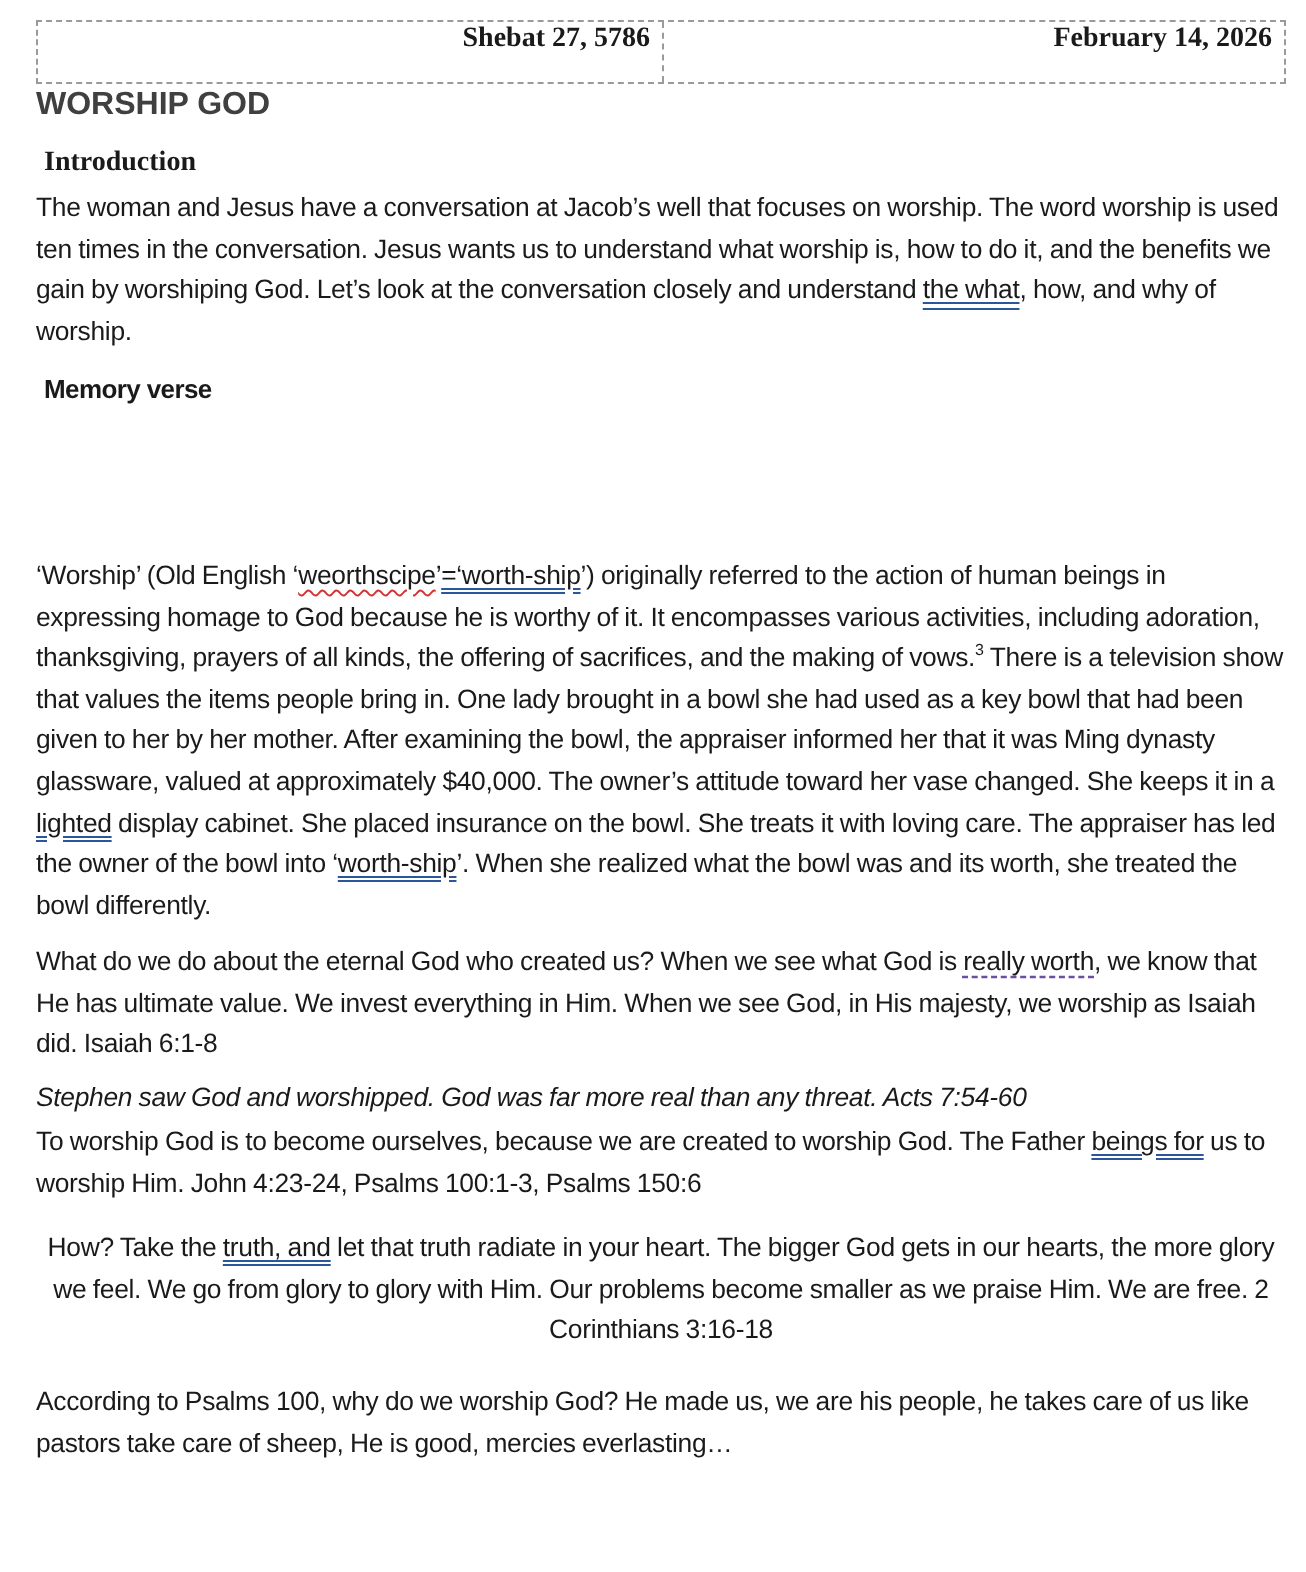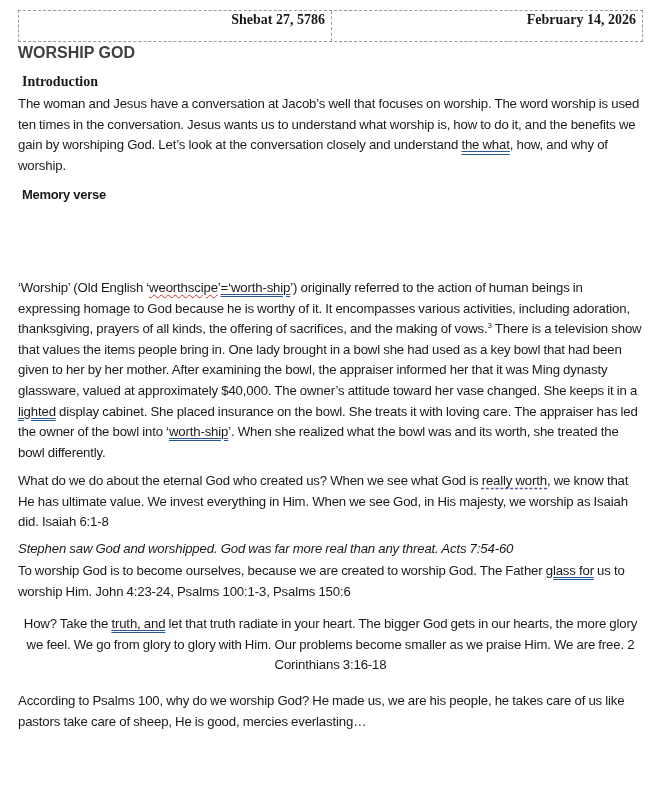--- a/index.html
+++ b/index.html
@@ -130,21 +130,21 @@
 
   <div class="section" style="top:456px;margin-top:15px;">
     <p class="para"><span>What do we do about the eternal God who created us? When we see what God is </span><span class="dotted">really worth</span><span>, we know that He has ultimate value. We invest everything in Him. When we see God, in His majesty, we worship as Isaiah did. Isaiah 6:1-8</span></p>
   </div>
 
   <div class="section" style="top:539px;font-style:italic;">
     <p class="para">Stephen saw God and worshipped. God was far more real than any threat. Acts 7:54-60</p>
   </div>
 
   <div class="section" style="top:561px;">
-    <p class="para"><span>To worship God is to become ourselves, because we are created to worship God. The Father </span><span class="dbl">glass for</span><span> us to worship Him. John 4:23-24, Psalms 100:1-3, Psalms 150:6</span></p>
+    <p class="para"><span>To worship God is to become ourselves, because we are created to worship God. The Father </span><span class="dbl">beings for</span><span> us to worship Him. John 4:23-24, Psalms 100:1-3, Psalms 150:6</span></p>
   </div>
 
   <div class="section" style="top:614px;text-align:center;">
     <p class="para"><span>How? Take the </span><span class="dbl">truth, and</span><span> let that truth radiate in your heart. The bigger God gets in our hearts, the more glory we feel. We go from glory to glory with Him. Our problems become smaller as we praise Him. We are free. 2 Corinthians 3:16-18</span></p>
   </div>
 
   <div class="section" style="top:691px;">
     <p class="para">According to Psalms 100, why do we worship God? He made us, we are his people, he takes care of us like pastors take care of sheep, He is good, mercies everlasting…</p>
   </div>
 

